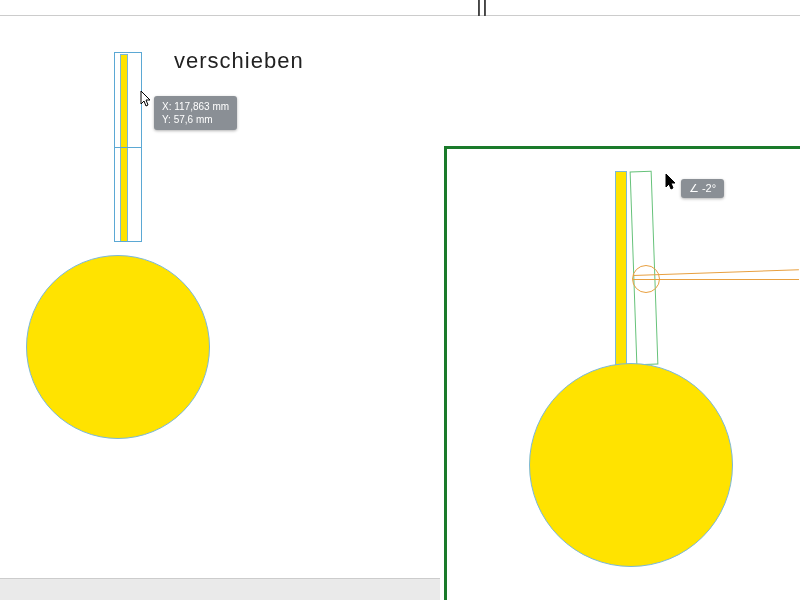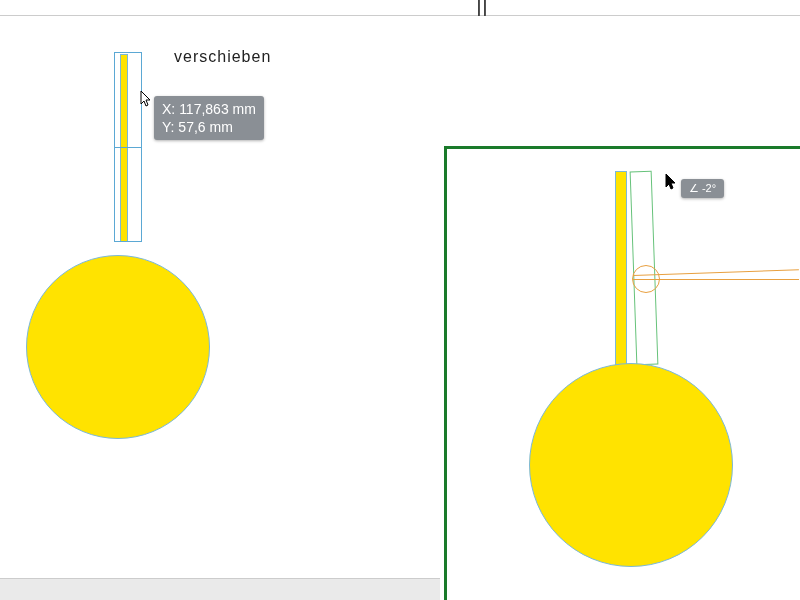--- a/index.html
+++ b/index.html
@@ -35,21 +35,21 @@
     .canvas {
       position: absolute;
       top: 16px;
       left: 0;
       width: 100%;
       height: calc(100% - 16px);
       background: #fff;
     }
     .label {
       position: absolute;
-      font-size: 16px;
+      font-size: 22px;
       color: #222;
       letter-spacing: 1px;
     }
     .label-verschieben {
       left: 174px;
       top: 32px;
     }
     .label-drehen {
       left: 688px;
       top: 296px;
@@ -98,21 +98,21 @@
       left: 140px;
       top: 74px;
       pointer-events: none;
     }
     .tooltip-xy {
       position: absolute;
       left: 154px;
       top: 80px;
       background: #8a8f95;
       color: #fff;
-      font-size: 14px;
+      font-size: 10px;
       padding: 4px 8px;
       border-radius: 3px;
       box-shadow: 0 1px 3px rgba(0,0,0,0.3);
       line-height: 1.3;
       white-space: nowrap;
     }
     
     .panel-right {
       position: absolute;
       left: 444px;

